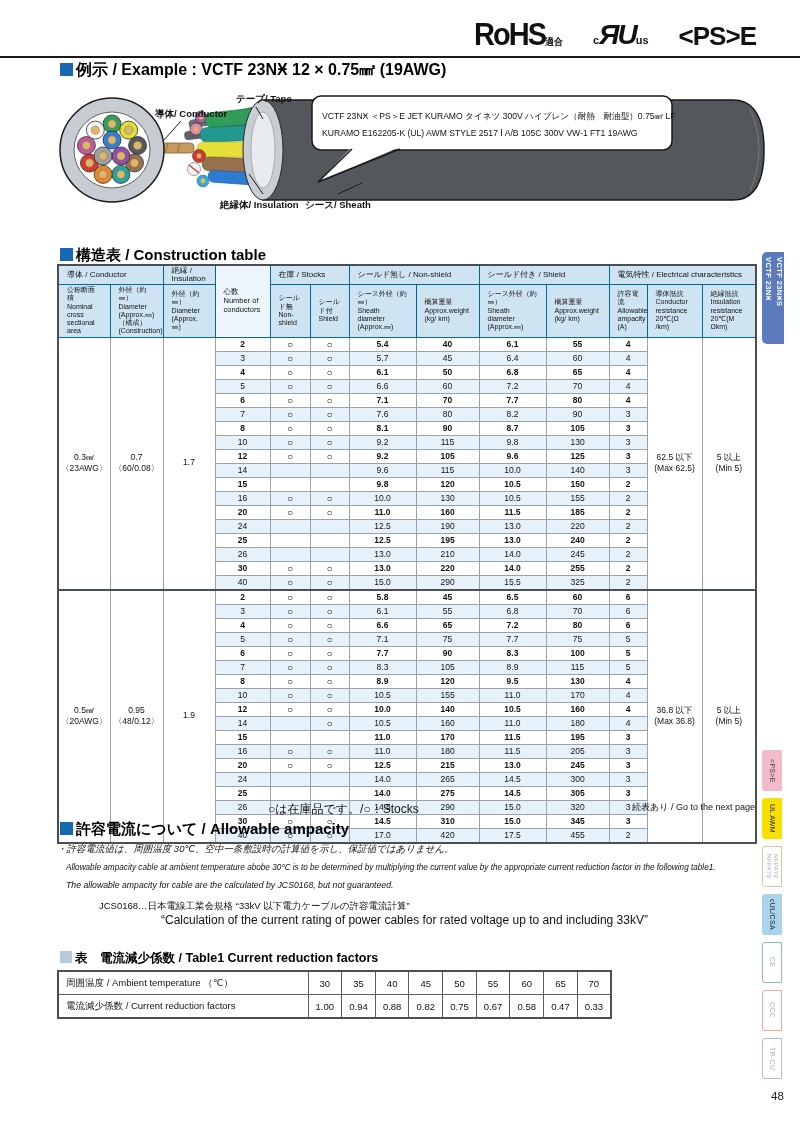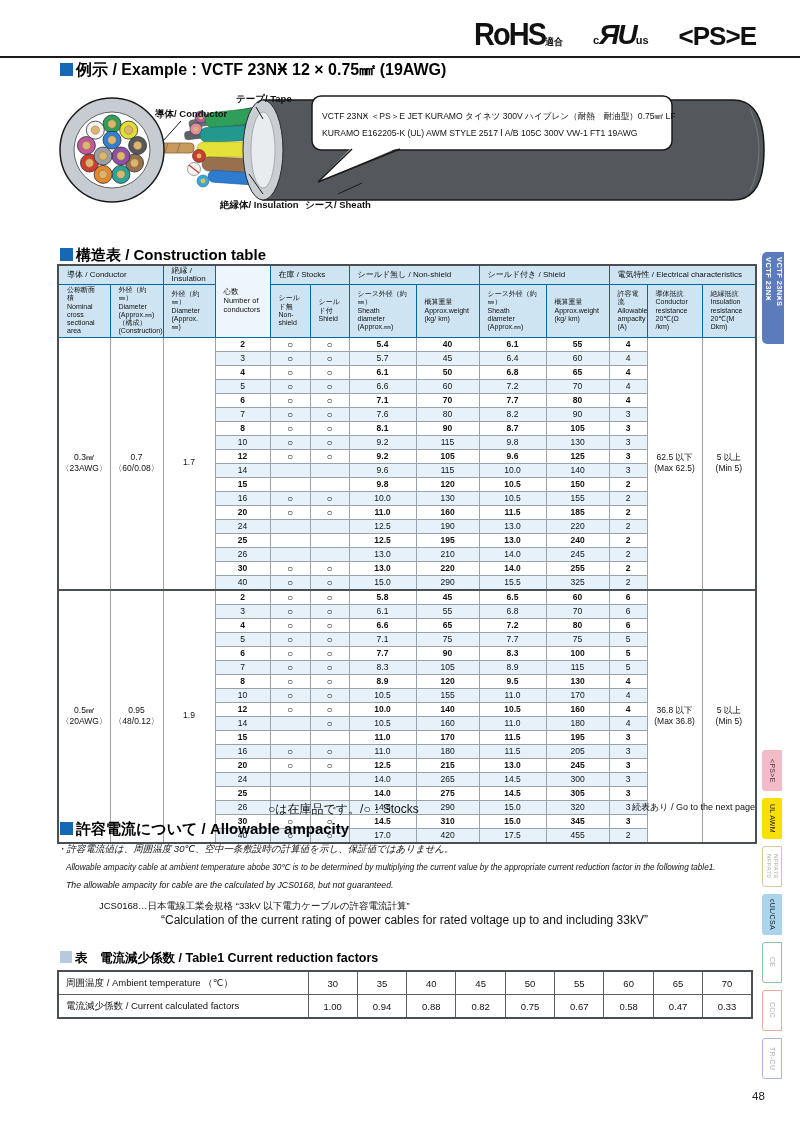--- a/index.html
+++ b/index.html
@@ -38,35 +38,35 @@
   .ct-foot-right{position:absolute;top:801px;right:45px;font-size:9px;}
   
   .bullets{position:absolute;top:843px;left:57px;width:702px;}
   .bullet{margin-bottom:7px;font-style:italic;}
   .bullet .jp{font-size:9.5px;line-height:1.35;}
   .bullet .en{font-size:8.7px;line-height:1.3;padding-left:9px;white-space:nowrap;}
   .jcs{margin-top:4px;}
   .jcs .jp{font-size:9.5px;padding-left:42px;line-height:1.4;}
   .jcs .en{font-size:12px;padding-left:104px;line-height:1.4;}
   
-  table.t1{position:absolute;top:970px;left:57px;width:696px;border-collapse:collapse;
+  table.t1{position:absolute;top:970px;left:57px;width:555px;border-collapse:collapse;
            table-layout:fixed;border:2px solid #4a4f54;}
   table.t1 td{border:1px solid #5a5f63;font-size:9.5px;height:22px;text-align:center;padding:0;}
   table.t1 td.lbl{text-align:left;padding-left:7px;}
   
   .toptab{position:absolute;left:762px;top:252px;width:22px;height:92px;background:#5b7bbd;
           border-radius:5px 0 0 5px;display:flex;justify-content:center;align-items:flex-start;
           padding-top:5px;box-sizing:border-box;}
   .toptab span{writing-mode:vertical-lr;font-size:7.5px;font-weight:bold;color:#ffffff;
                letter-spacing:0.4px;line-height:1.45;}
   .vtab{position:absolute;left:762px;width:20px;height:41px;border-radius:3px 0 0 3px;
         display:flex;align-items:center;justify-content:center;box-sizing:border-box;}
   .vtab span{writing-mode:vertical-rl;font-size:7px;letter-spacing:0.3px;line-height:1.2;
              white-space:pre;text-align:center;}
-  .pagenum{position:absolute;left:752px;top:1090px;font-size:11.5px;color:#222;}
+  .pagenum{position:absolute;left:771px;top:1090px;font-size:11.5px;color:#222;}
   svg text{font-family:"Liberation Sans","DejaVu Sans",sans-serif;}
 </style>
 </head>
 <body>
 
 <div class="logos">
   <div class="rohs"><span>RoHS</span><small>適合</small></div>
   <div class="ulmark"><span class="c">c</span><span class="core">ЯU</span><span class="us">us</span></div>
   <div class="pse">&lt;PS&gt;E</div>
 </div>
@@ -654,21 +654,21 @@
         <td>35</td>
         <td>40</td>
         <td>45</td>
         <td>50</td>
         <td>55</td>
         <td>60</td>
         <td>65</td>
         <td>70</td>
       </tr>
     <tr>
-      <td class="lbl">電流減少係数 / Current calculated factors</td>
+      <td class="lbl">電流減少係数 / Current reduction factors</td>
     <td>1.00</td>
         <td>0.94</td>
         <td>0.88</td>
         <td>0.82</td>
         <td>0.75</td>
         <td>0.67</td>
         <td>0.58</td>
         <td>0.47</td>
         <td>0.33</td>
       </tr>

